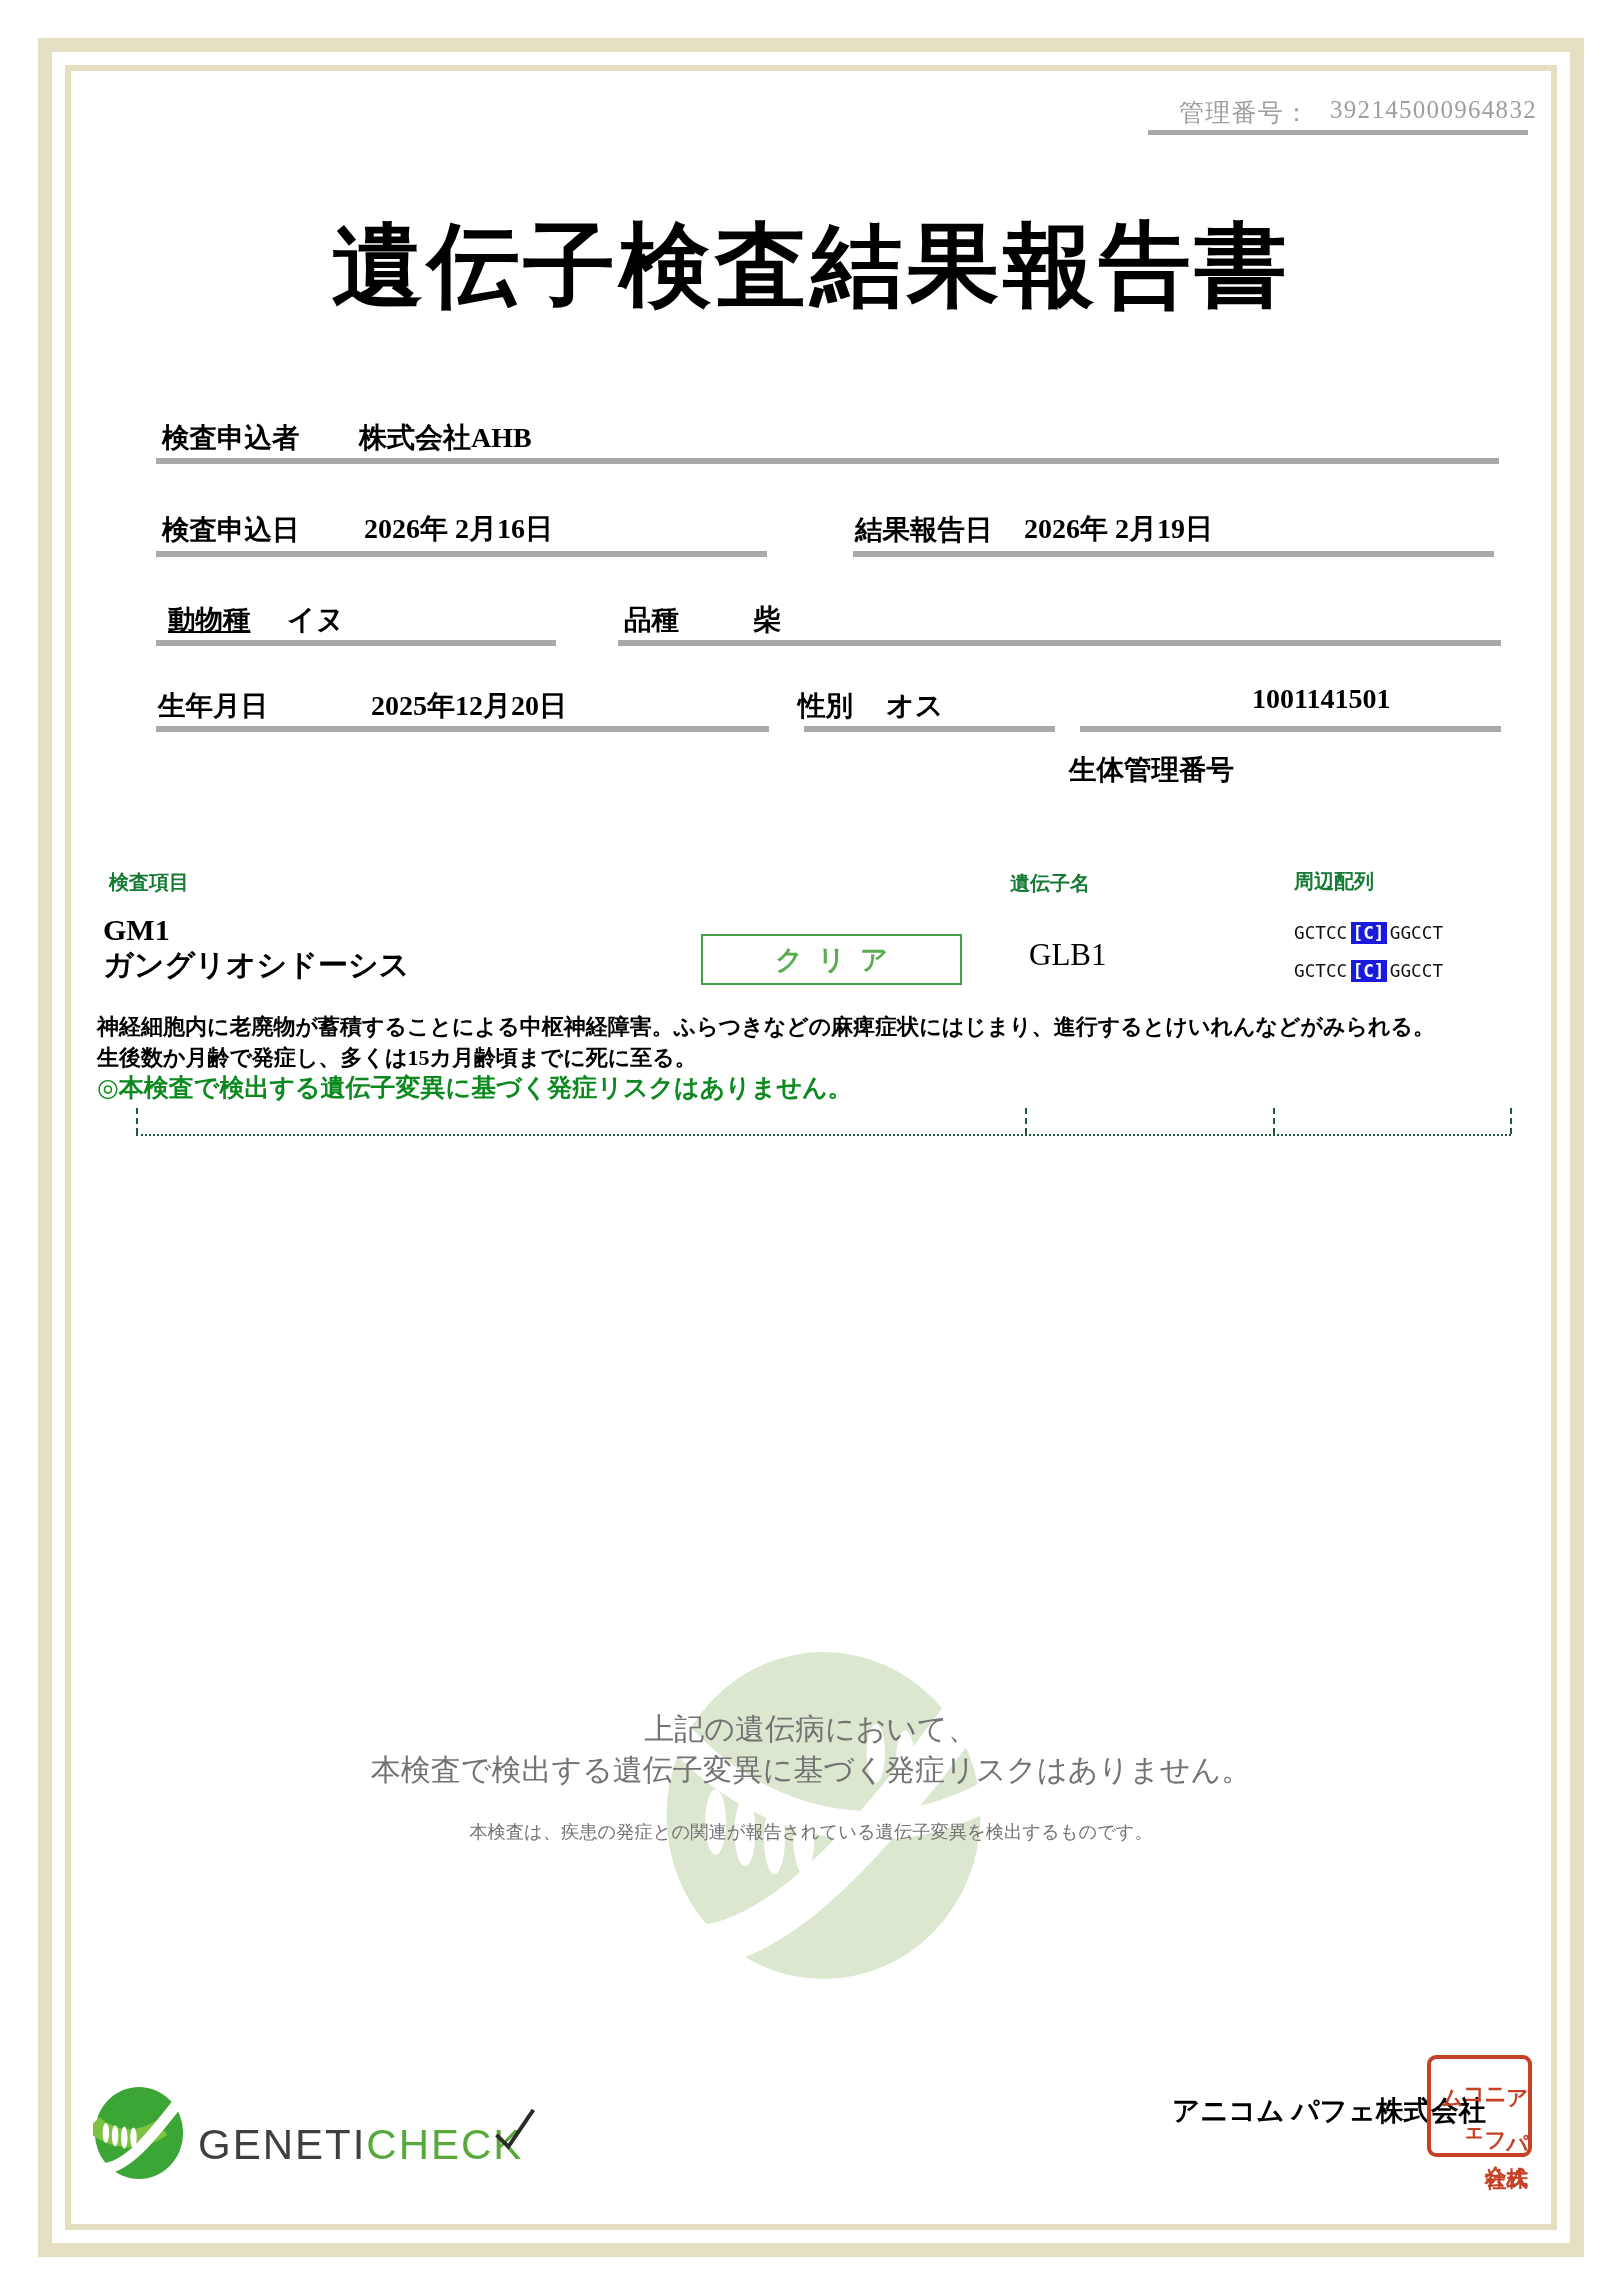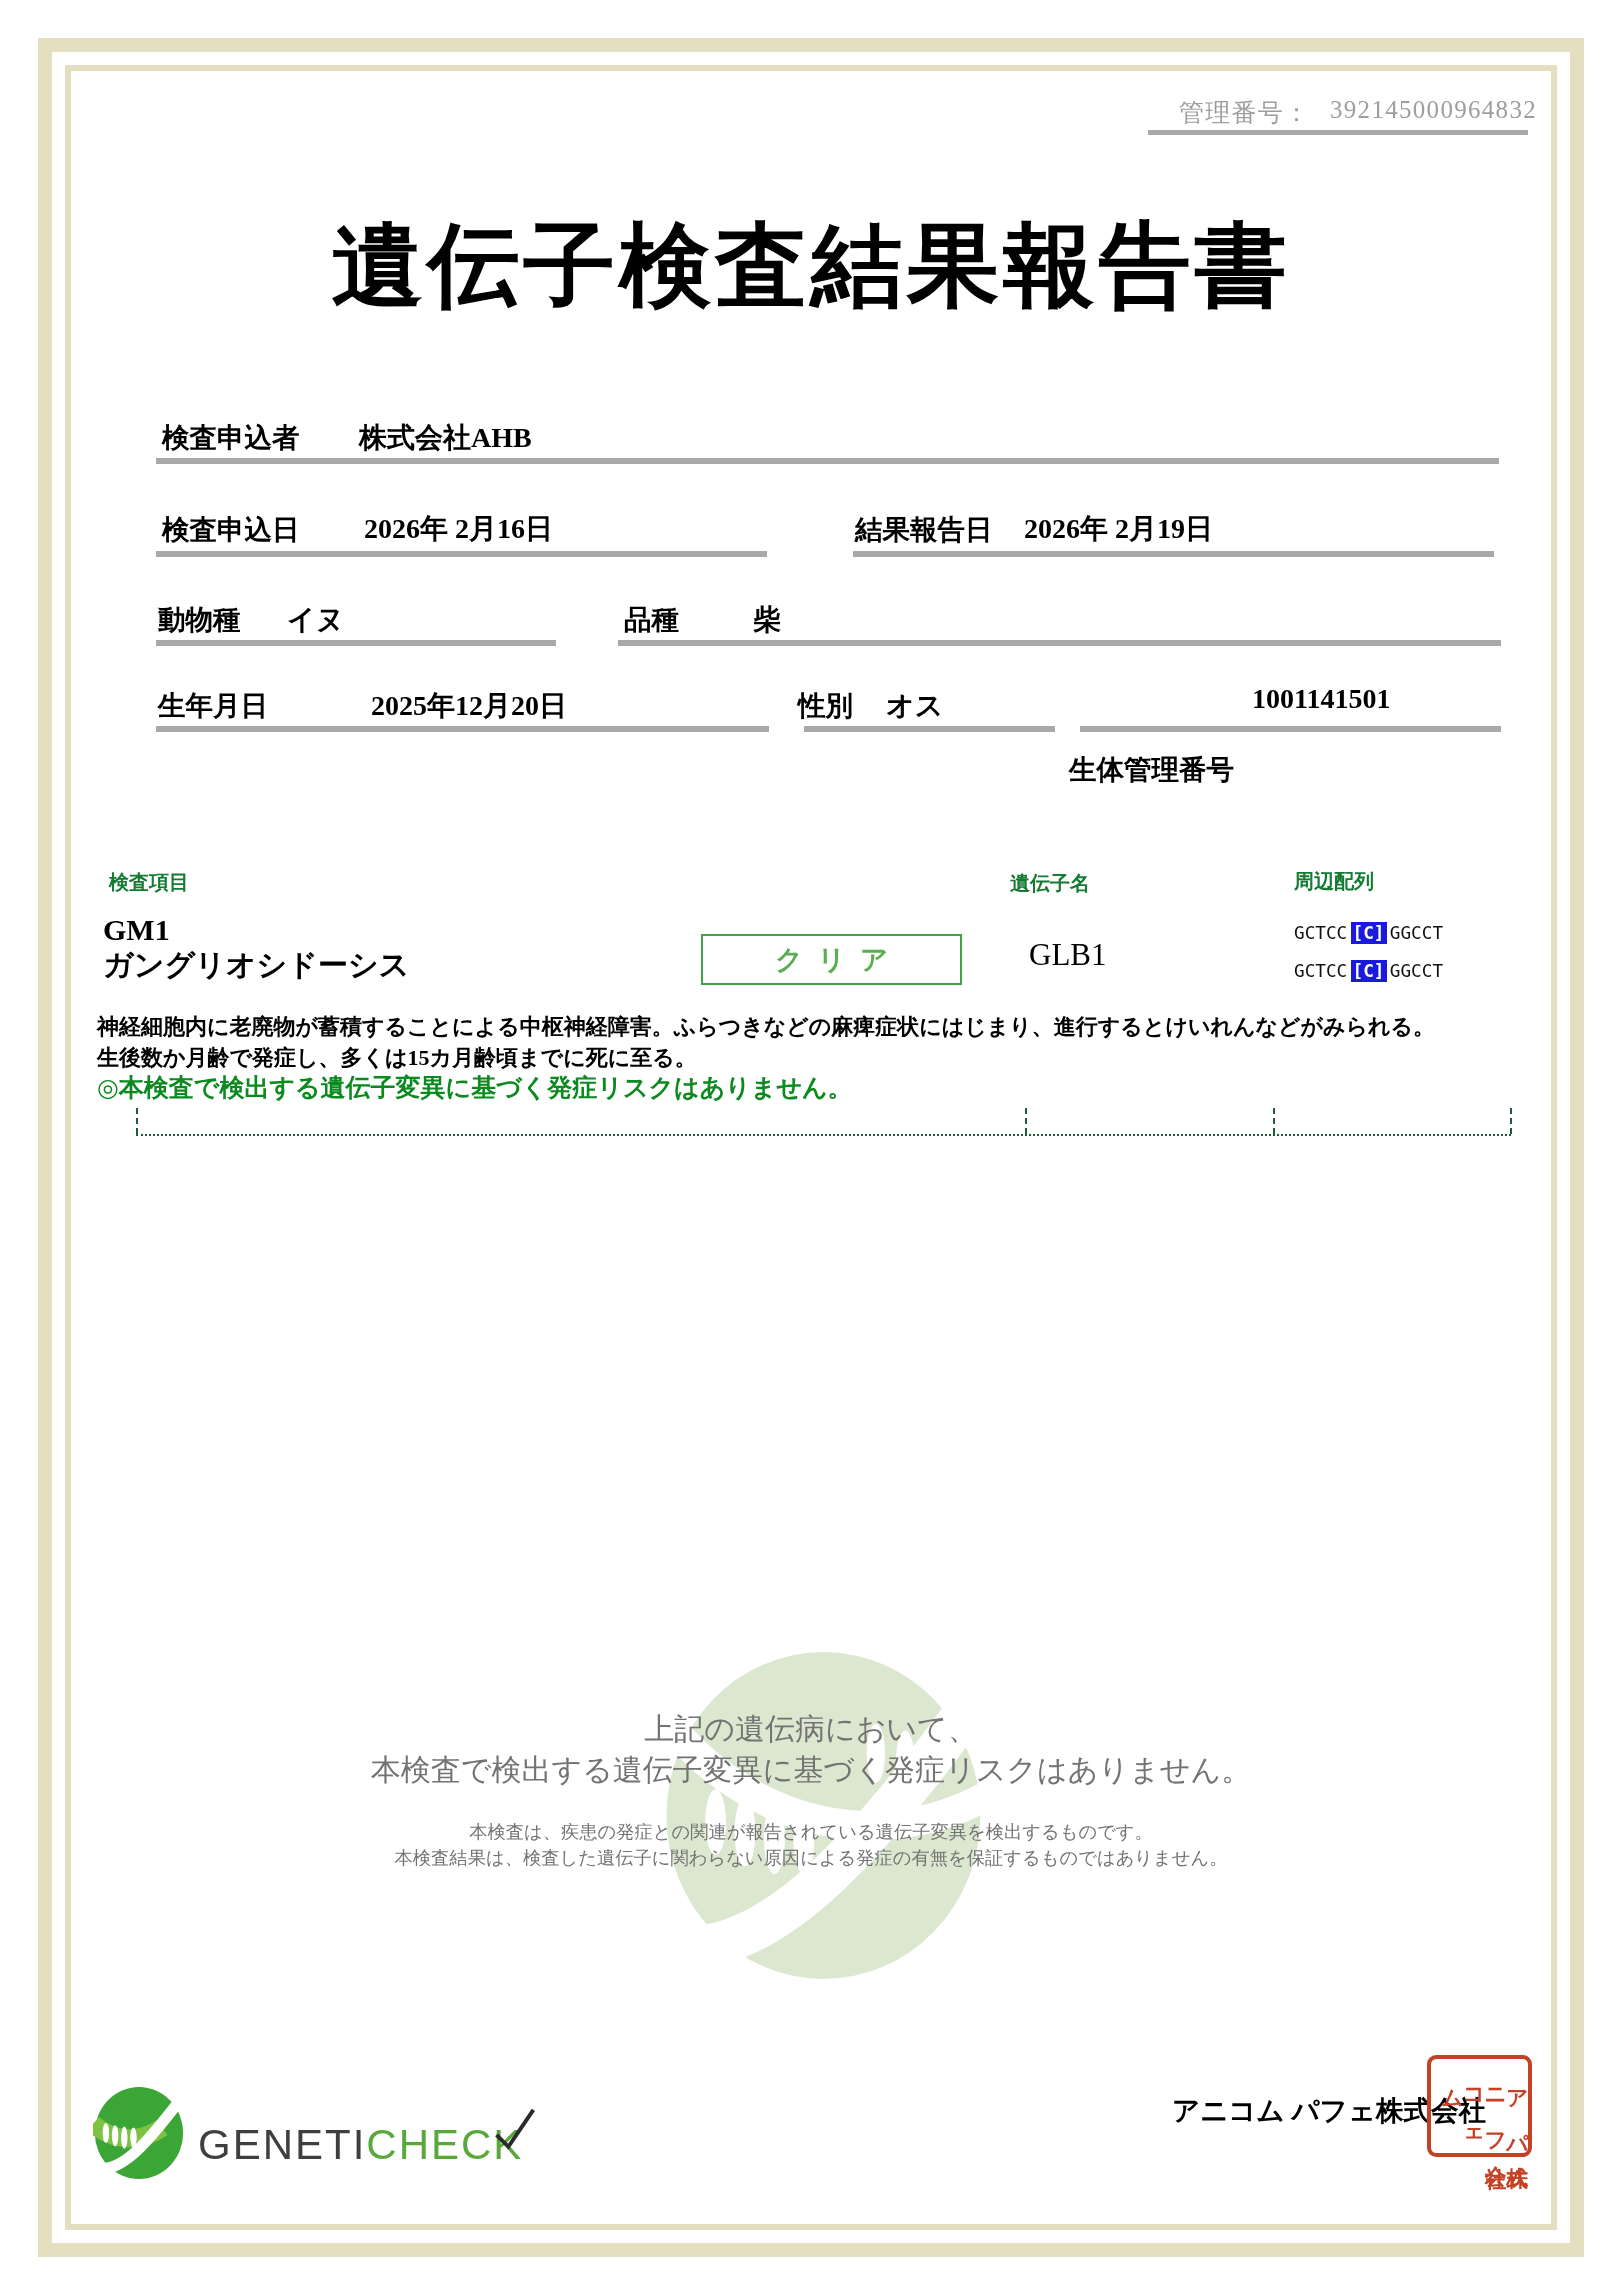--- a/index.html
+++ b/index.html
@@ -58,21 +58,21 @@
   <div class="fvalue" style="left:359px;top:419px;">株式会社AHB</div>
   <div class="uline" style="left:156px;top:458px;width:1343px;"></div>
 
   <div class="flabel" style="left:162px;top:512px;">検査申込日</div>
   <div class="fvalue" style="left:364px;top:510px;">2026年 2月16日</div>
   <div class="flabel" style="left:855px;top:512px;">結果報告日</div>
   <div class="fvalue" style="left:1024px;top:510px;">2026年 2月19日</div>
   <div class="uline" style="left:156px;top:551px;width:611px;"></div>
   <div class="uline" style="left:853px;top:551px;width:641px;"></div>
 
-  <div class="flabel" style="left:158px;top:602px;">動物種</div>
+  <div class="flabel" style="left:168px;top:602px;text-decoration:underline;">動物種</div>
   <div class="fvalue" style="left:287px;top:601px;">イヌ</div>
   <div class="flabel" style="left:624px;top:602px;">品種</div>
   <div class="fvalue" style="left:753px;top:601px;">柴</div>
   <div class="uline" style="left:156px;top:640px;width:400px;"></div>
   <div class="uline" style="left:618px;top:640px;width:883px;"></div>
 
   <div class="flabel" style="left:158px;top:688px;">生年月日</div>
   <div class="fvalue" style="left:371px;top:687px;">2025年12月20日</div>
   <div class="flabel" style="left:798px;top:688px;">性別</div>
   <div class="fvalue" style="left:886px;top:687px;">オス</div>
@@ -122,21 +122,20 @@
       <ellipse cx="44" cy="57" rx="3.2" ry="11"></ellipse>
       <ellipse cx="66" cy="31" rx="2.8" ry="9"></ellipse>
       <ellipse cx="75" cy="33" rx="2.8" ry="9"></ellipse>
       <ellipse cx="84" cy="33" rx="2.8" ry="8"></ellipse>
     </g>
   </svg>
 
   <div class="sum-line" style="top:1709px;font-size:30px;">上記の遺伝病において、</div>
   <div class="sum-line" style="top:1819px;font-size:18.3px;">本検査は、疾患の発症との関連が報告されている遺伝子変異を検出するものです。</div>
   <div class="sum-line" style="top:1750px;font-size:30px;">本検査で検出する遺伝子変異に基づく発症リスクはありません。</div>
-  <div class="sum-line" style="top:1845px;font-size:18.3px;">本検査結果は、検査した遺伝子に関わらない原因による発症の有無を保証するものではありません。</div>
 
   <svg class="abs" style="left:93px;top:2087px;" width="92" height="92" viewBox="0 0 100 100">
     <ellipse cx="50" cy="50" rx="48" ry="50" fill="var(--logo_ball_green)"></ellipse>
     <path d="M0,40 C20,58 50,62 75,44" stroke="var(--logo_helix_green)" stroke-width="20" fill="none"></path>
     <g fill="#ffffff">
       <ellipse cx="14" cy="50" rx="3.5" ry="11"></ellipse>
       <ellipse cx="24" cy="53" rx="3.5" ry="11.5"></ellipse>
       <ellipse cx="34" cy="55" rx="3.5" ry="12"></ellipse>
       <ellipse cx="44" cy="55" rx="3.5" ry="11"></ellipse>
     </g>

